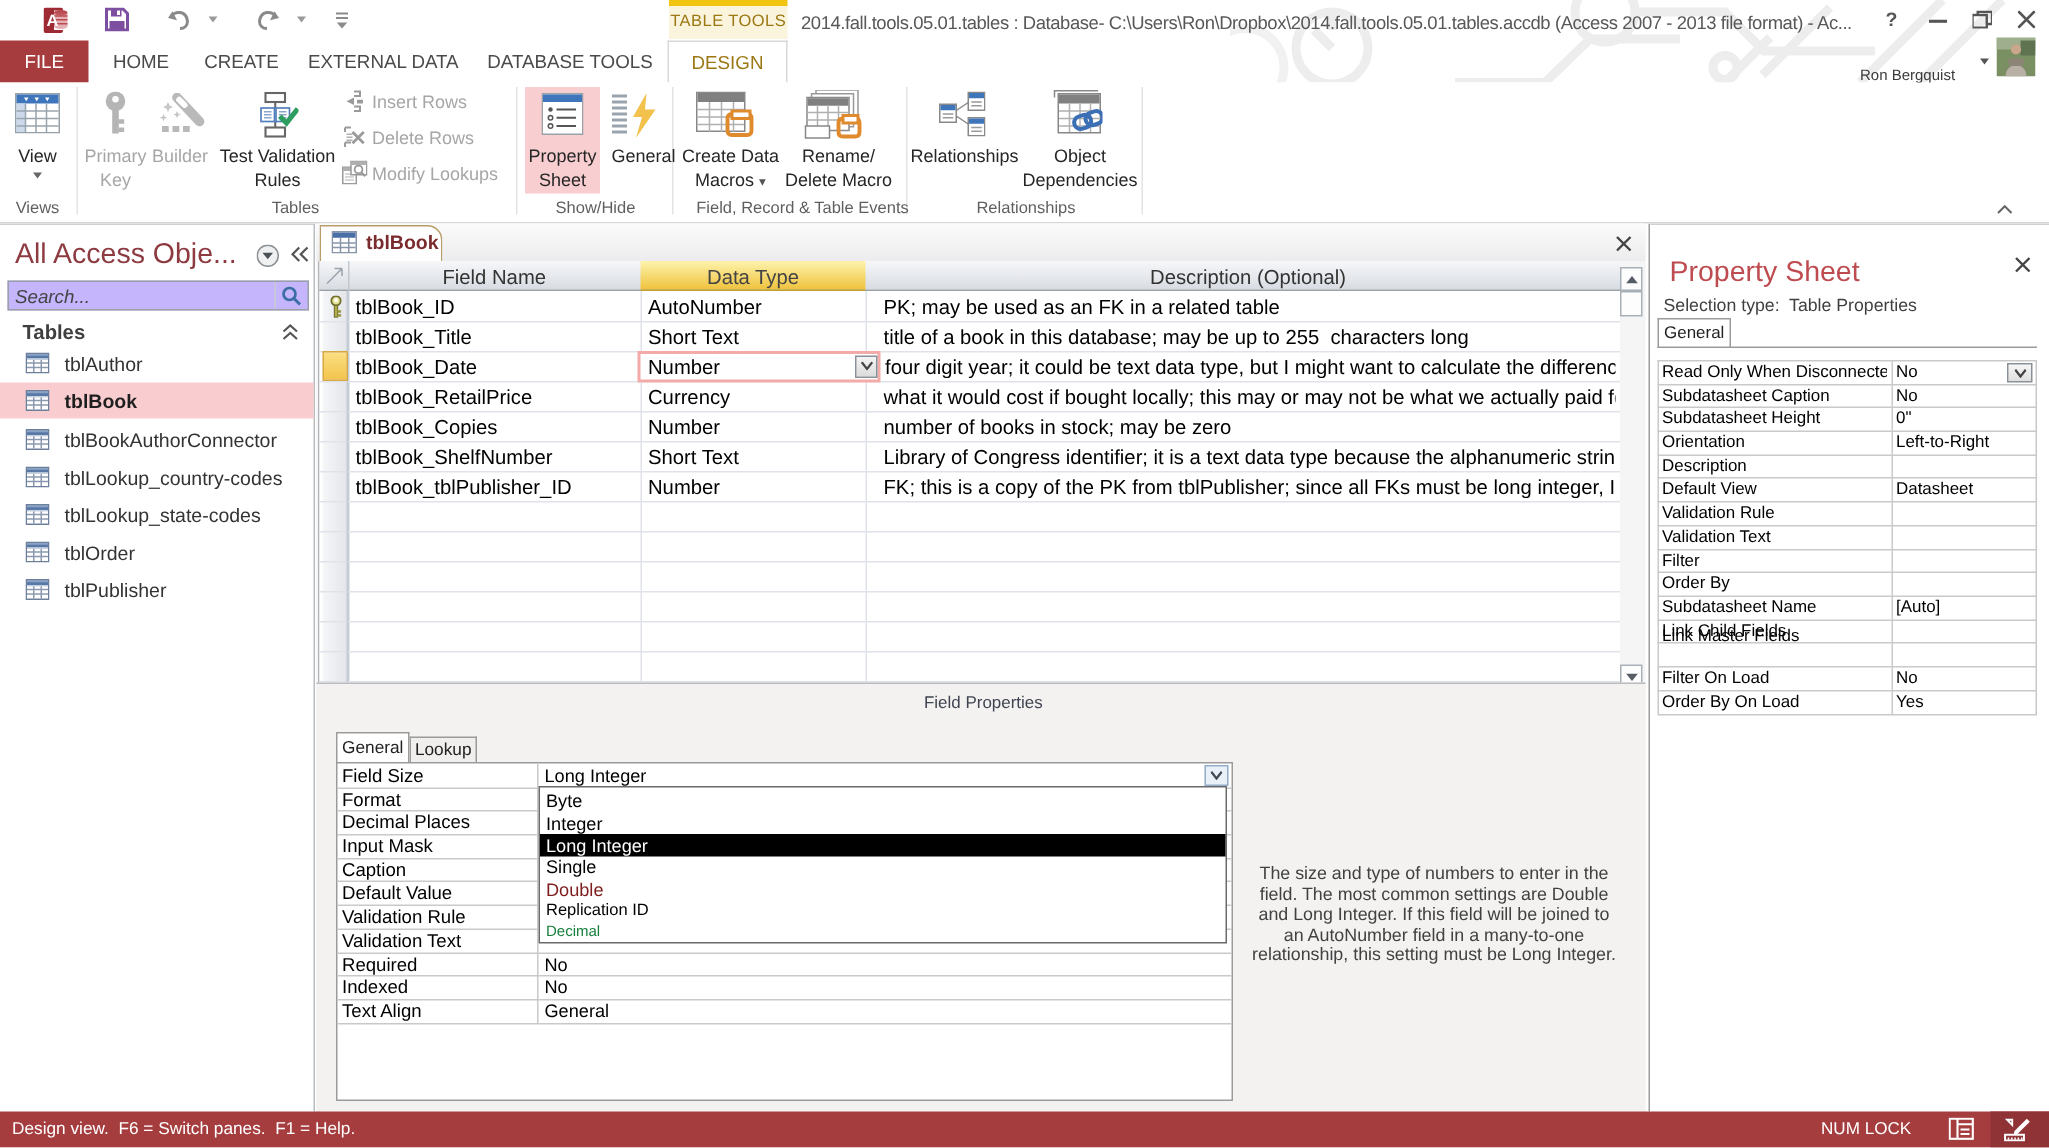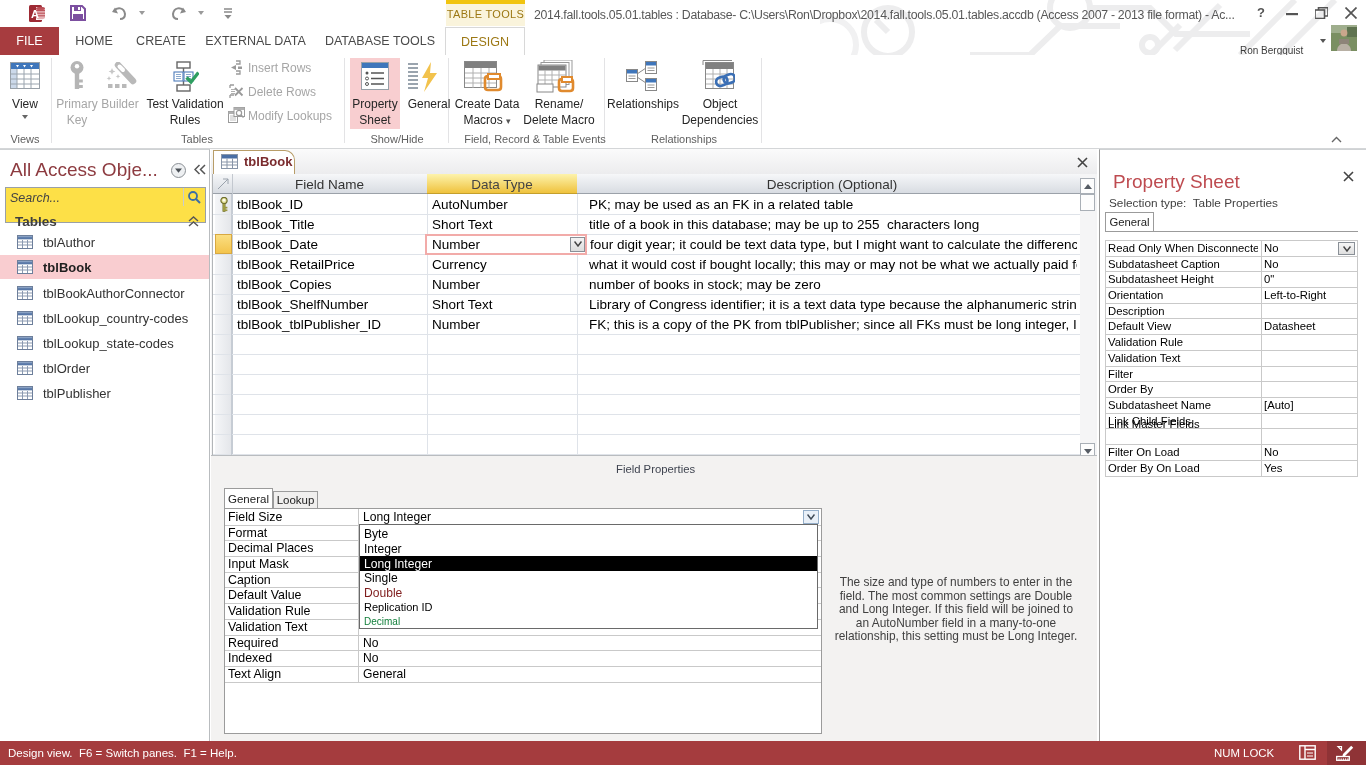--- a/index.html
+++ b/index.html
@@ -277,21 +277,21 @@
   <div class="abs" id="navpane">
     <div class="abs" style="left:10px;top:9px;width:180px;font-size:19px;color:#8D3B40;white-space:nowrap">All Access Obje...</div>
     <svg class="abs" style="left:171px;top:13px;width:15px;height:15px" viewBox="0 0 15 15">
       <circle cx="7.5" cy="7.5" r="7" fill="#eef0f2" stroke="#8a8f94"></circle>
       <path d="M4 5.5 L11 5.5 L7.5 9.8 z" fill="#4a5056"></path>
     </svg>
     <svg class="abs" style="left:194px;top:14px;width:12px;height:11px" viewBox="0 0 12 11">
       <path d="M5.5 1 L1 5.5 L5.5 10 M11 1 L6.5 5.5 L11 10" fill="none" stroke="#555" stroke-width="1.5"></path>
     </svg>
 
-    <div class="abs" style="left:5px;top:37px;width:201px;height:36px;border:1px solid #9aa0a6;background:#fde047">
+    <div class="abs" style="left:5px;top:37px;width:201px;height:20px;border:1px solid #9aa0a6;background:#c4b5fd">
       <div class="abs" style="left:4px;top:3px;font-size:12.5px;font-style:italic;color:#444">Search...</div>
       <div class="abs" style="left:177px;top:0;width:1px;height:18px;background:#c8ccd0"></div>
       <svg class="abs" style="left:181px;top:2px;width:14px;height:14px" viewBox="0 0 14 14">
         <circle cx="6" cy="6" r="4" fill="none" stroke="#3c6ea5" stroke-width="1.8"></circle>
         <path d="M9 9 L13 13" stroke="#3c6ea5" stroke-width="2"></path>
       </svg>
     </div>
 
     <div class="abs" style="left:15px;top:64px;font-size:13.5px;font-weight:bold;color:#3f3f3f">Tables</div>
     <svg class="abs" style="left:188px;top:66px;width:11px;height:11px" viewBox="0 0 11 11">

